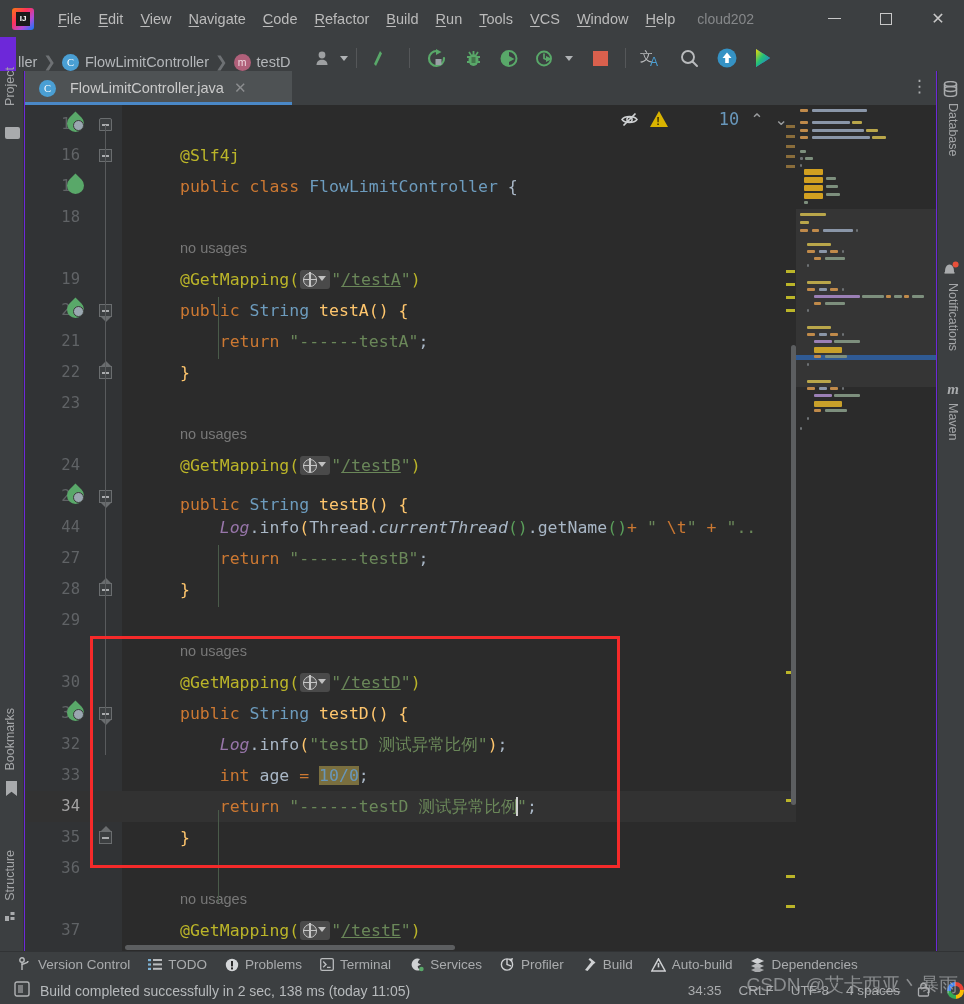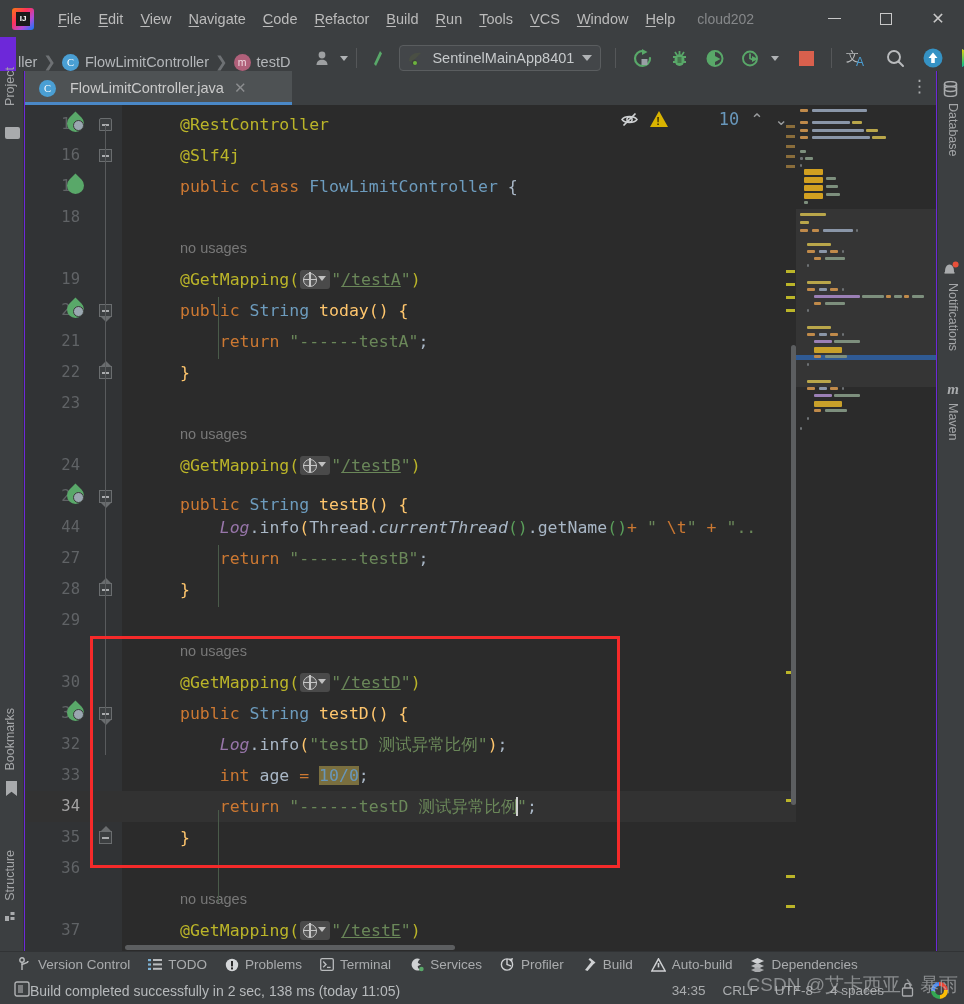--- a/index.html
+++ b/index.html
@@ -258,23 +258,23 @@
     border-top: 1px solid #313335;
   }
   .tw {
     display: flex; align-items: center; gap: 6px; color: #a9abad;
     font-size: 13.5px; margin-left: 18px; white-space: nowrap;
   }
   .statusbar {
     position: absolute; left: 0; bottom: 0; width: 964px; height: 27px;
     background: #3c3f41; display: flex; align-items: center;
   }
-  .st-msg { color: #b7babc; font-size: 14px; }
+  .st-msg { color: #b7babc; font-size: 14px; margin-left: 10px; }
   .st-right {
-    position: absolute; right: 16px; display: flex; align-items: center;
+    position: absolute; right: 0; display: flex; align-items: center;
     gap: 17px; color: #a9abad; font-size: 13.5px;
   }
   .watermark {
     position: absolute; right: 6px; bottom: 6px; color: #b9bbbd;
     font-size: 19px; opacity: .62; white-space: nowrap;
     font-family: "Liberation Sans", sans-serif; z-index: 20; pointer-events: none;
   }
   .gicon {
     display:inline-block; width:17px;height:17px;border-radius:50%;
     background: conic-gradient(#ea4335 0 25%, #fbbc05 25% 50%, #34a853 50% 75%, #4285f4 75% 100%);
@@ -340,29 +340,20 @@
           <path d="M2.5 16c0-3.3 2.5-5.2 5.5-5.2s5.5 1.9 5.5 5.2z" fill="#9ea0a2"></path>
         </svg>
       </div>
       <span class="caret-sm" style="margin-left:2px;"></span>
       <div class="tb-sep"></div>
       <div class="tb-btn">
         <svg width="22" height="22" viewBox="0 0 22 22">
           <path d="M5 17 L11 4 L13 6.5 L7 19 Z" fill="#59a869"></path>
         </svg>
       </div>
-      <div class="runcfg">
-        <svg width="20" height="19" viewBox="0 0 20 19">
-          <path d="M3 12 C3 6, 9 3, 15 4 C12 7, 10 9, 6 13 Z" fill="#4a4f44"></path>
-          <circle cx="8.5" cy="13.5" r="2.8" fill="#3c4138"></circle>
-          <circle cx="9" cy="14" r="2" fill="#6db33f"></circle>
-        </svg>
-        <span class="runcfg-name">SentinelMainApp8401</span>
-        <span class="caret-dn"></span>
-      </div>
       <div class="tb-sep" style="margin:0 12px 0 14px;"></div>
 
       <div class="tb-btn">
         <svg width="21" height="21" viewBox="0 0 21 21">
           <path d="M10 3 A7.5 7.5 0 1 0 17 10" stroke="#59a869" stroke-width="2.2" fill="none" stroke-linecap="round"></path>
           <path d="M9 1 L14.5 4 L9 7 Z" fill="#59a869"></path>
           <rect x="8.5" y="11" width="6" height="6" fill="#9aa0a6"></rect>
         </svg>
       </div>
       <div class="tb-btn" style="margin-left:8px;">
@@ -560,26 +551,25 @@
         <div class="hl-row" style="top: 686px; width: 97px;"></div>
         <div class="ln cur" style="top: 686px;">34</div>
         <div class="ln" style="top: 717px;">35</div>
         <div class="fold bt" style="top: 726px;">
           <span class="hbar"></span>
         </div>
         <div class="ln" style="top: 748px;">36</div>
         <div class="ln" style="top: 810px;">37</div>
       </div>
     <div class="code-area">
-        <div class="cline" style="top: 4px; left: 58px;"><span class="ann">@RestController</span></div>
         <div class="cline" style="top: 35px; left: 58px;"><span class="ann">@Slf4j</span></div>
         <div class="cline" style="top: 66px; left: 58px;"><span class="k">public</span> <span class="k">class</span> <span class="typ">FlowLimitController</span> <span class="pun">{</span></div>
         <div class="usage" style="top: 128px; left: 58px;">no usages</div>
         <div class="cline" style="top: 159px; left: 58px;"><span class="ann">@GetMapping(</span><span class="web-ico"><span class="globe"></span><span class="vcar"></span></span><span class="str">"</span><span class="url">/testA</span><span class="str">"</span><span class="ann">)</span></div>
-        <div class="cline" style="top: 190px; left: 58px;"><span class="k">public</span> <span class="typ">String</span> <span class="mth">today</span><span class="brk">()</span> <span class="brk">{</span></div>
+        <div class="cline" style="top: 190px; left: 58px;"><span class="k">public</span> <span class="typ">String</span> <span class="mth">testA</span><span class="brk">()</span> <span class="brk">{</span></div>
         <div class="cline" style="top: 221px; left: 58px;">    <span class="k">return</span> <span class="str">"------testA"</span><span class="pun">;</span></div>
         <div class="cline" style="top: 252px; left: 58px;"><span class="brk">}</span></div>
         <div class="usage" style="top: 314px; left: 58px;">no usages</div>
         <div class="cline" style="top: 345px; left: 58px;"><span class="ann">@GetMapping(</span><span class="web-ico"><span class="globe"></span><span class="vcar"></span></span><span class="str">"</span><span class="url">/testB</span><span class="str">"</span><span class="ann">)</span></div>
         <div class="cline" style="top: 384px; left: 58px;"><span class="k">public</span> <span class="typ">String</span> <span class="mth">testB</span><span class="brk">()</span> <span class="brk">{</span></div>
         <div class="cline" style="top: 407px; left: 58px;">    <span class="fld">Log</span><span class="pun">.</span>info<span class="brk">(</span><span class="cls">Thread</span><span class="pun">.</span><span class="itl">currentThread</span><span class="par-g">()</span><span class="pun">.</span>getName<span class="par-g">()</span><span class="k">+</span> <span class="str">" </span><span class="esc">\t</span><span class="str">"</span> <span class="k">+</span> <span class="str">"..</span></div>
         <div class="cline" style="top: 438px; left: 58px;">    <span class="k">return</span> <span class="str">"------testB"</span><span class="pun">;</span></div>
         <div class="cline" style="top: 469px; left: 58px;"><span class="brk">}</span></div>
         <div class="usage" style="top: 531px; left: 58px;">no usages</div>
         <div class="cline" style="top: 562px; left: 58px;"><span class="ann">@GetMapping(</span><span class="web-ico"><span class="globe"></span><span class="vcar"></span></span><span class="str">"</span><span class="url">/testD</span><span class="str">"</span><span class="ann">)</span></div>

